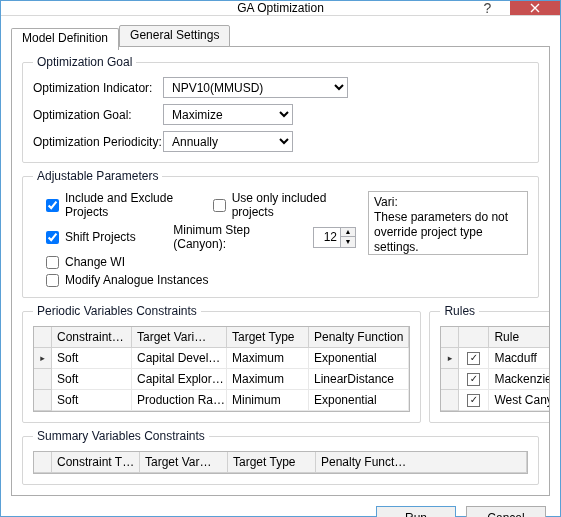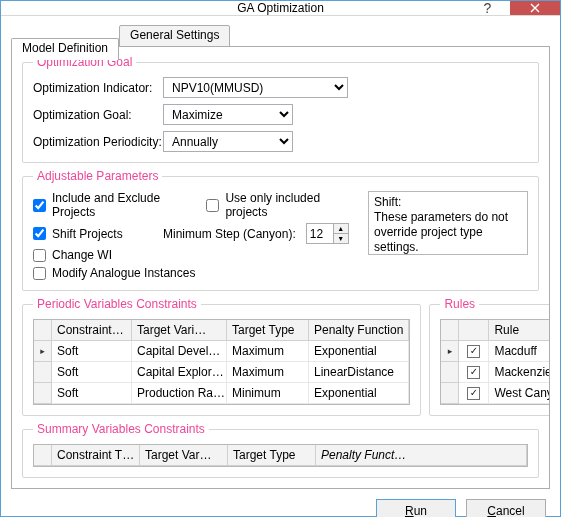--- a/index.html
+++ b/index.html
@@ -50,21 +50,21 @@
   .tabs {
     display: flex;
     height: 22px;
   }
   .tab {
     border: 1px solid #acacac;
     border-bottom: none;
     background: #fff;
     padding: 2px 10px;
     position: relative;
-    top: 14px;
+    top: 4px;
     z-index: 2;
     border-radius: 2px 2px 0 0;
     cursor: default;
     font-size: 12px;
   }
   .tab.inactive {
     background: #f3f3f3;
     border-bottom: 1px solid #acacac;
     top: 1px;
     z-index: 0;
@@ -79,21 +79,21 @@
   }
   fieldset {
     border: 1px solid #d6d6d6;
     border-radius: 2px;
     margin: 0;
     padding: 8px 10px 10px 10px;
   }
   legend {
     padding: 0 4px;
     font-size: 12px;
-    color: #ec4899;
+    color: #0f172a;
   }
   .row {
     display: flex; align-items: center;
     margin-bottom: 6px;
   }
   .row:last-child { margin-bottom: 0; }
   .lbl {
     width: 130px;
   }
   select, input[type=text] {
@@ -105,40 +105,40 @@
   }
   .sel-wide { width: 185px; }
   .sel-med { width: 130px; }
   .adj-top {
     display: flex; gap: 12px;
   }
   .adj-left {
     flex: 1;
     display: flex; flex-direction: column; gap: 4px;
   }
-  .adj-row { display: flex; align-items: center; gap: 10px; }
+  .adj-row { display: flex; align-items: center; gap: 10px; margin-left: 13px; }
   .cb {
     display: inline-flex; align-items: center; gap: 6px;
     cursor: default;
   }
   .cb input { margin: 0; }
   .note {
     width: 160px; height: 64px;
     border: 1px solid #b8b8b8;
     padding: 3px 5px;
     font-size: 12px;
     line-height: 1.25;
   }
   .spin {
     display: inline-flex;
     border: 1px solid #abadb3;
     height: 21px;
   }
   .spin input {
-    border: none; width: 26px; text-align: left; padding: 0 3px;
+    border: none; width: 26px; text-align: right; padding: 0 3px;
     height: 19px;
     outline: none;
   }
   .spin .arrows {
     display: flex; flex-direction: column;
     border-left: 1px solid #abadb3;
   }
   .spin .arrow {
     width: 14px; height: 9.5px;
     display: flex; align-items: center; justify-content: center;
@@ -195,21 +195,21 @@
   }
   
   .pvc .c1 { width: 80px; }
   .pvc .c2 { width: 95px; }
   .pvc .c3 { width: 82px; }
   .pvc .c4 { flex: 1; }
   
   .svc .c1 { width: 88px; }
   .svc .c2 { width: 88px; }
   .svc .c3 { width: 88px; }
-  .svc .c4 { flex: 1; font-style: italic; }
+  .svc .c4 { flex: 1; }
   
   .rules .c1 { width: 30px; justify-content: center; }
   .rules .c2 { flex: 1; }
 
   .footer {
     display: flex; justify-content: flex-end;
     gap: 10px;
     padding: 10px 4px 0 0;
   }
   .btn {
@@ -313,21 +313,21 @@
               </label>
             </div>
             <div class="adj-row">
               <label class="cb">
                 <input type="checkbox" id="cb5" style="">
                 <span>Modify Analogue Instances</span>
               </label>
             </div>
           </div>
           <div class="note">
-            <div>Shift:</div>
+            <div>Vari:</div>
             <div>These parameters do not override project type settings.</div>
           </div>
         </div>
       </fieldset>
 
       <div class="two-col">
         <fieldset class="pvc">
           <legend>Periodic Variables Constraints</legend>
           <div class="grid">
             <div class="grid-header">

